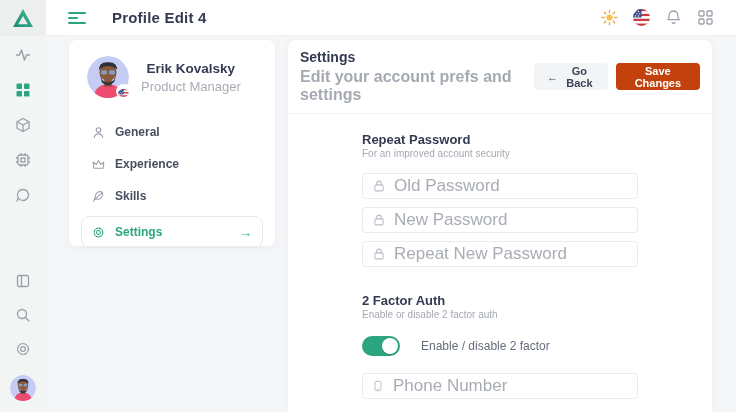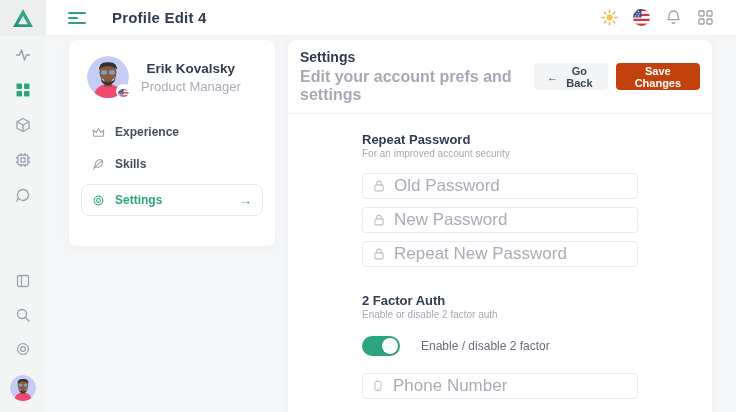--- a/index.html
+++ b/index.html
@@ -223,20 +223,27 @@
         </span>
       </div>
       <div>
         <div class="pc-name">Erik Kovalsky</div>
         <div class="pc-role">Product Manager</div>
       </div>
     </div>
 
     <div class="pc-menu">
       <div class="mi">
+        <svg class="mi-icon" viewBox="0 0 16 16" fill="none" stroke="currentColor" stroke-width="1.4" stroke-linecap="round">
+            <circle cx="8" cy="5" r="2.8"></circle>
+            <path d="M2.8 14 a5.3 5.3 0 0 1 10.4 0"></path>
+          </svg>
+        <span>General</span>
+      </div>
+      <div class="mi">
         <svg class="mi-icon" viewBox="0 0 16 16" fill="none" stroke="currentColor" stroke-width="1.3" stroke-linejoin="round">
             <path d="M2.2 12.5 L1.5 5 L5.3 8 L8 3.2 L10.7 8 L14.5 5 L13.8 12.5 Z"></path>
           </svg>
         <span>Experience</span>
       </div>
       <div class="mi">
         <svg class="mi-icon" viewBox="0 0 16 16" fill="none" stroke="currentColor" stroke-width="1.3" stroke-linecap="round" stroke-linejoin="round">
             <path d="M12.8 3.2 c-2.4-2.4-6.4-1-8 2 L3 11.5 L2 14 M3 11.5 h5 c3.5-1 6.2-5.9 4.8-8.3 Z"></path>
           </svg>
         <span>Skills</span>

